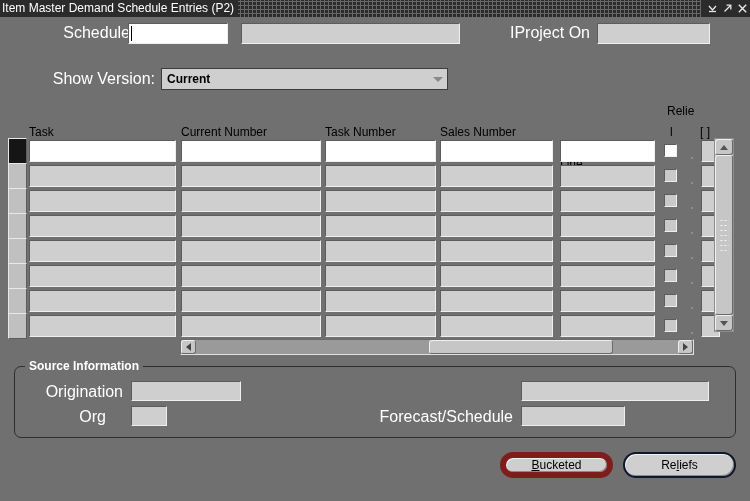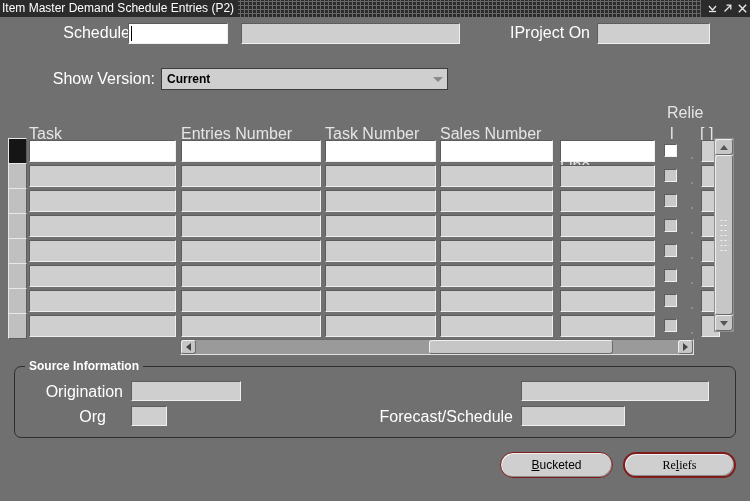--- a/index.html
+++ b/index.html
@@ -80,21 +80,21 @@
     flex:0 0 auto;
   }
   .tri-down{
     width:0;height:0;border-left:5px solid transparent;border-right:5px solid transparent;
     border-top:5px solid #8a8a8a;
   }
 
   
   .grid{position:absolute;}
   .col-head{
-    position:absolute;color:#e5e5e5;font-size:16px;white-space:nowrap;
+    position:absolute;color:#000000;font-size:12px;white-space:nowrap;
   }
   .rowsel{
     position:absolute;width:19px;height:26px;
     background:#c0c0c0;
     border-top:1px solid #e8e8e8;border-left:1px solid #e8e8e8;
     border-right:1px solid #5c5c5c;border-bottom:1px solid #5c5c5c;
     box-sizing:border-box;
   }
   .rowsel.cur{background:#151515;}
   .cell{
@@ -175,30 +175,29 @@
   .group-title{
     position:absolute;
     color:#ffffff;font-weight:bold;font-size:12px;
     background:#707070;padding:0 4px;white-space:nowrap;
   }
 
   
   .btn{
     position:absolute;
     background:#cfcfcf;color:#000;
-    border:1px solid #7f1d1d;
+    border:6px solid #7f1d1d;
     border-radius:13px;
     box-sizing:border-box;
     font-size:12px;
     display:flex;align-items:center;justify-content:center;
     box-shadow: inset 1px 1px 0 #f0f0f0, inset -1px -1px 0 #8a8a8a;
   }
   .btn.default{
-    border:2px solid #7f1d1d;
-    font-family:Liberation Serif, serif;
+    border:2px solid #0f172a;
   }
   .btn u{text-decoration:underline;}
 </style>
 </head>
 <body>
 
 <div id="app">
 
   <div class="titlebar">
     <div class="titlebar-text">Item Master Demand Schedule Entries (P2)</div>
@@ -234,21 +233,21 @@
   <div class="lbl" style="left:40px;top:72px;width:115px;">Show Version:</div>
   <div class="combo" style="left:161px;top:68px;width:287px;height:22px;">
     <div class="combo-val">Current</div>
     <div class="combo-arrow">
         <div class="tri-down"></div>
       </div>
   </div>
 
   <div class="grid" id="grid-root" style="left:0;top:0;width:750px;height:360px;">
       <div class="col-head" style="left: 29px; top: 125px;">Task</div>
-      <div class="col-head" style="left: 181px; top: 125px;">Entries Number</div>
+      <div class="col-head" style="left: 181px; top: 125px;">Current Number</div>
       <div class="col-head" style="left: 325px; top: 125px;">Task Number</div>
       <div class="col-head" style="left: 440px; top: 125px;">Sales Number</div>
       <div class="col-head" style="left: 560px; top: 131px; margin-top: 26px;">Line</div>
       <div class="col-head" style="left: 667px; top: 104px;">Relie</div>
       <div class="col-head" style="left: 670px; top: 125px;">l</div>
       <div class="col-head" style="left: 700px; top: 125px;">[  ]</div>
       <div class="rowsel cur" style="left: 8px; top: 138px;"></div>
       <div class="cell white" style="left: 29px; top: 140px; width: 147px;"></div>
       <div class="cell white" style="left: 181px; top: 140px; width: 140px;"></div>
       <div class="cell white" style="left: 325px; top: 140px; width: 111px;"></div>

